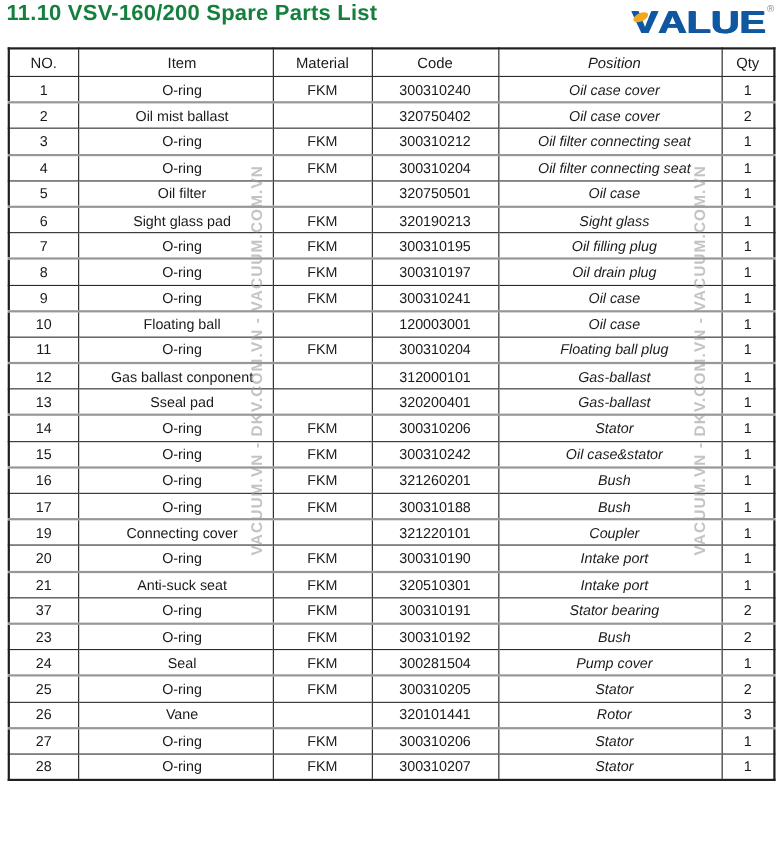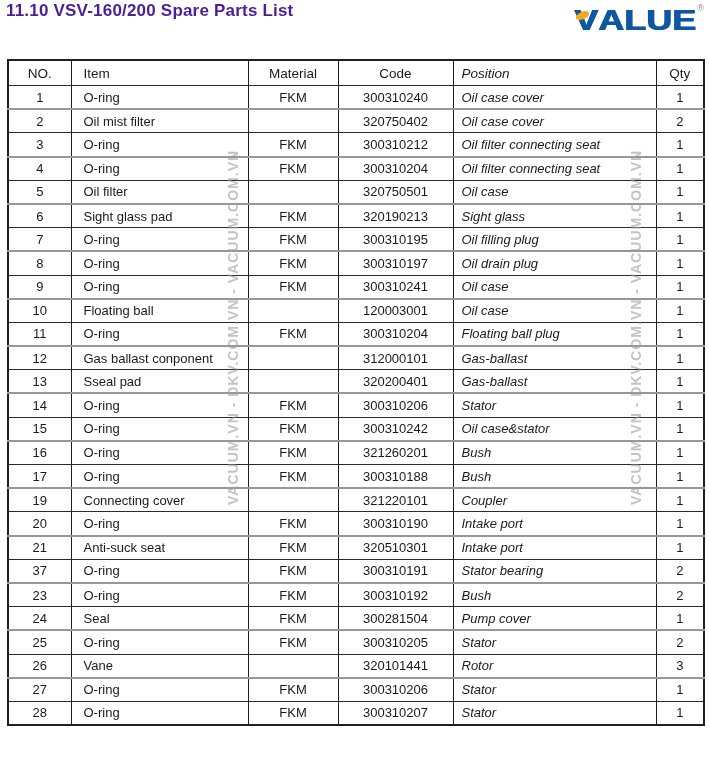--- a/index.html
+++ b/index.html
@@ -8,23 +8,23 @@
     position: relative;
     background: #ffffff;
     overflow: hidden;
     font-family: "Liberation Sans", sans-serif;
     color: #1a1a1a;
   }
 
   
   .page-title {
     position: absolute; left: 6px; top: 1px;
-    font-size: 17px; font-weight: bold;
+    font-size: 20px; font-weight: bold;
     letter-spacing: 0.2px;
-    color: #4c1d95;
+    color: #15803d;
   }
 
   
   .logo { position: absolute; top: 4px; right: 6px; white-space: nowrap; }
   .logo-text {
     display: inline-block;
     font-size: 36px; font-weight: 900;
     letter-spacing: 0px;
     transform: scaleY(0.80);
     transform-origin: top left;
@@ -52,21 +52,21 @@
     font-size: 14px; font-weight: bold;
     letter-spacing: 1px;
     z-index: 5;
     pointer-events: none;
   }
   .wm-left  { left: 225px; top: 505px; }
   .wm-right { left: 628px; top: 505px; }
 
   
   table.parts {
-    position: absolute; left: 7px; top: 59px;
+    position: absolute; left: 7px; top: 43px;
     width: 696px;
     border-collapse: collapse;
     table-layout: fixed;
     font-size: 13px;
     z-index: 1;
   }
   table.parts { border: 2px solid #1f1f1f; }
   .parts th, .parts td {
     border-left: 1px solid #1f1f1f;
     border-right: 1px solid #1f1f1f;
@@ -77,21 +77,21 @@
     height: 24px;
     font-weight: normal;
     font-size: 13.5px;
     border-bottom: 1px solid #2b2b2b;
   }
   .parts tbody td { height: 22.2px; }
   .parts tbody tr:nth-child(odd)  { border-top: 1px solid #2b2b2b; }
   .parts tbody tr:nth-child(even) { border-top: 2px solid #979797; }
 
   .al-center { text-align: center; }
-  .al-left   { text-align: left; padding-left: 12px !important; }
+  .al-left   { text-align: center; padding-left: 12px !important; }
   .col-position.al-left, th.col-position { padding-left: 8px !important; font-style: italic; }
 </style>
 </head>
 <body>
 
 <div class="page-title">11.10 VSV-160/200 Spare Parts List</div>
 
 <div class="logo">
   <span class="logo-text" style="color: rgb(15, 87, 160);">
     <span class="logo-v">
@@ -124,21 +124,21 @@
       <tr>
         <td class="al-center col-no">1</td>
         <td class="al-left col-item">O-ring</td>
         <td class="al-center col-material">FKM</td>
         <td class="al-center col-code">300310240</td>
         <td class="al-left col-position">Oil case cover</td>
         <td class="al-center col-qty">1</td>
       </tr>
       <tr>
         <td class="al-center col-no">2</td>
-        <td class="al-left col-item">Oil mist filter</td>
+        <td class="al-left col-item">Oil mist ballast</td>
         <td class="al-center col-material"></td>
         <td class="al-center col-code">320750402</td>
         <td class="al-left col-position">Oil case cover</td>
         <td class="al-center col-qty">2</td>
       </tr>
       <tr>
         <td class="al-center col-no">3</td>
         <td class="al-left col-item">O-ring</td>
         <td class="al-center col-material">FKM</td>
         <td class="al-center col-code">300310212</td>

